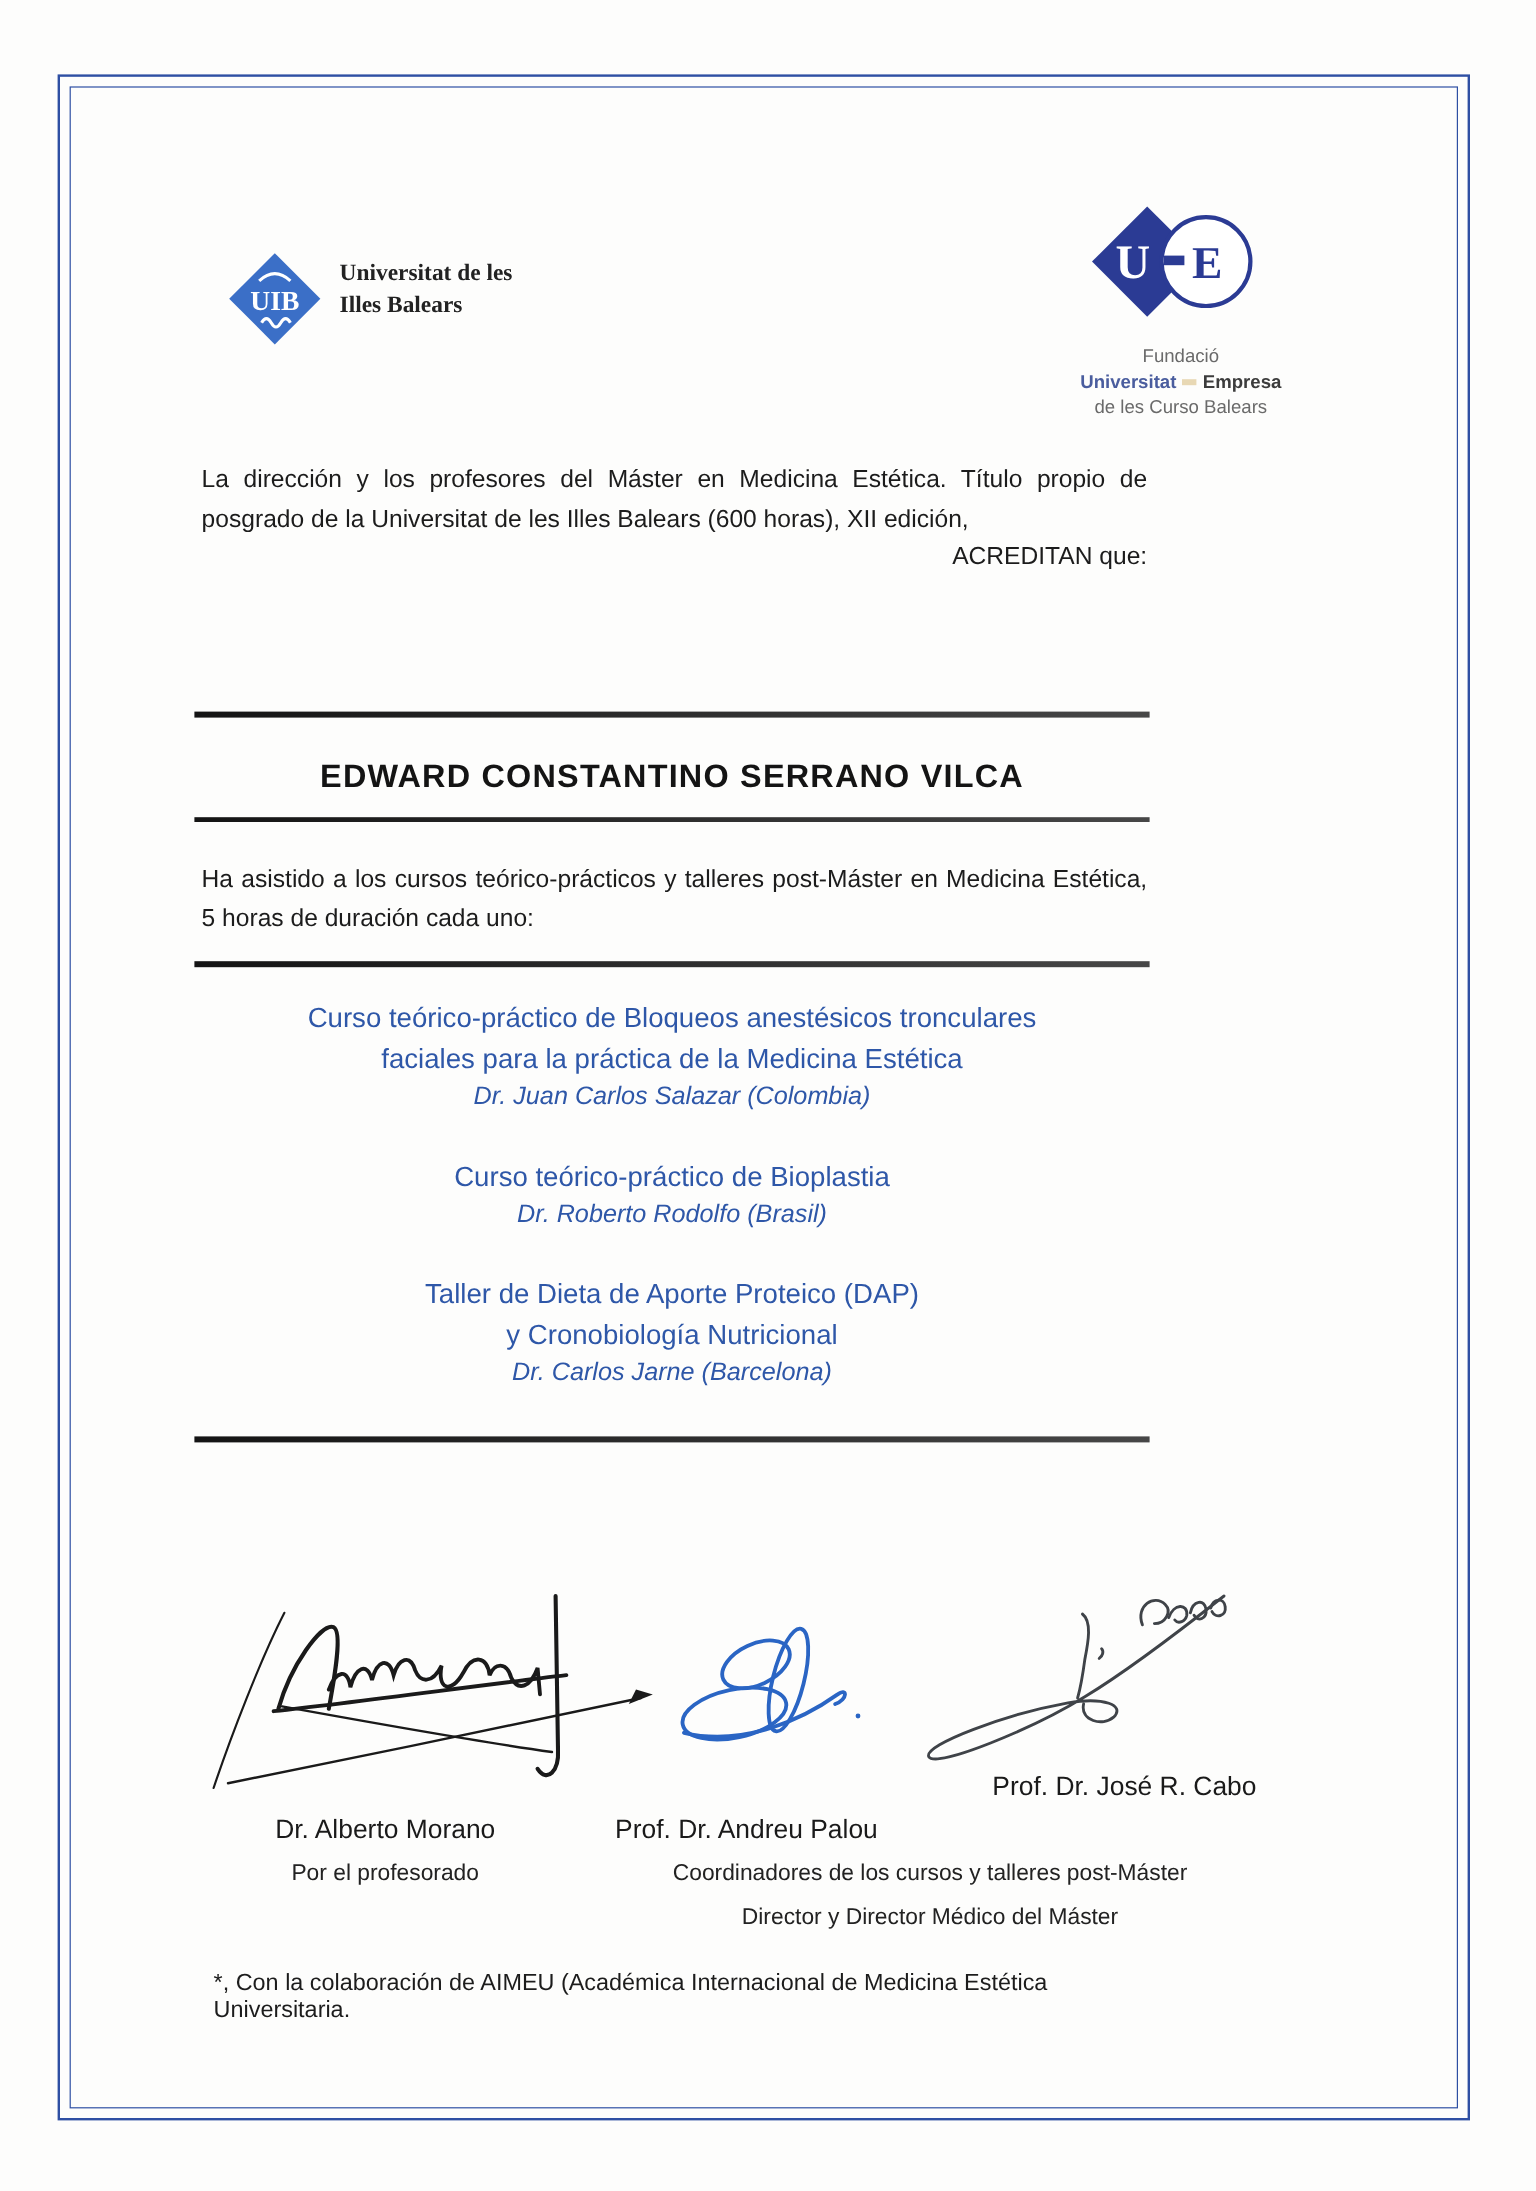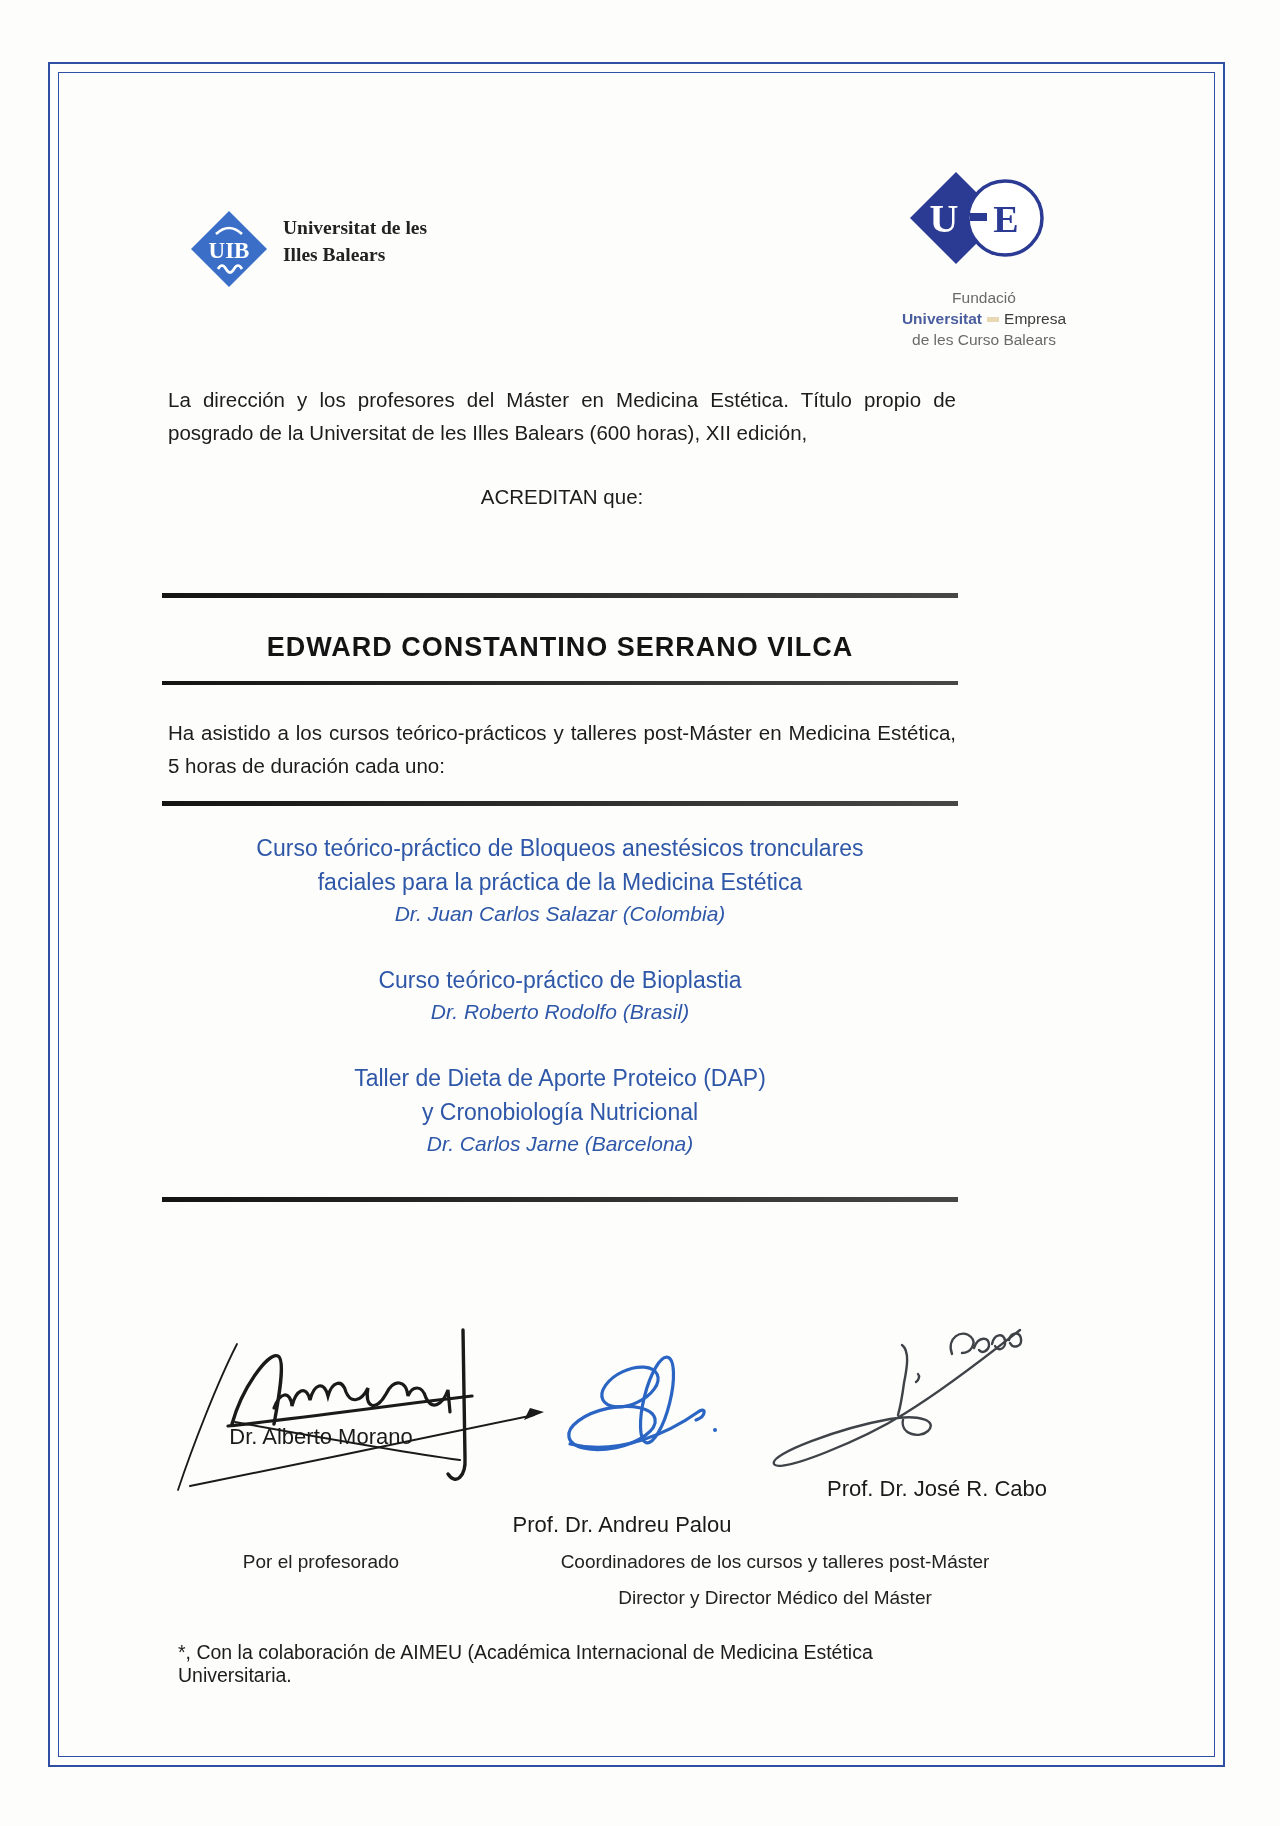--- a/index.html
+++ b/index.html
@@ -13,21 +13,21 @@
   .frame.inner{left:58px;top:72px;width:1155px;height:1683px;border:1.8px solid #2e4fa3;}
 
   .abs{position:absolute;}
 
   .uib-wordmark{left:283px;top:214px;font-family:"Liberation Serif",serif;font-weight:600;
     font-size:19.5px;line-height:27px;color:#222;}
 
   .fue-text{left:898px;top:287px;width:172px;text-align:center;font-size:15.5px;
     line-height:21px;color:#6a6a6a;}
   .fue-text .u{color:#4a5d9e;font-weight:bold;}
-  .fue-text .e{color:#3c3c3c;font-weight:normal;}
+  .fue-text .e{color:#3c3c3c;font-weight:bold;}
   .fue-dash{display:inline-block;width:12px;height:5px;background:#e8d8b4;margin:0 5px;vertical-align:middle;}
 
   .para{left:168px;width:788px;font-size:20.5px;line-height:33px;text-align:justify;color:#1c1c1c;}
   .rule{left:162px;width:796px;height:5px;background:linear-gradient(90deg,#141414,#474747);}
   .rule.thin{height:4px;}
 
   .recipient{left:162px;top:632px;width:796px;text-align:center;font-size:27px;font-weight:bold;
     letter-spacing:1px;color:#141414;}
 
   .courses{left:162px;top:831px;width:796px;text-align:center;color:#2e57a8;}
@@ -68,21 +68,21 @@
     <rect x="72" y="47" width="17" height="8" fill="#2b3b94"></rect>
     <text x="108" y="66" text-anchor="middle" fill="#2b3b94" font-family="Liberation Serif, serif" font-weight="bold" font-size="38">E</text>
   </svg>
   <div class="abs fue-text">
     <div>Fundació</div>
     <div><span class="u">Universitat</span><span class="fue-dash"></span><span class="e">Empresa</span></div>
     <div>de les Curso Balears</div>
   </div>
 
   <div class="abs para" style="top:383px;">La dirección y los profesores del Máster en Medicina Estética. Título propio de posgrado de la Universitat de les Illes Balears (600 horas), XII edición,</div>
-  <div class="abs para" style="top:480px;text-align:center;">ACREDITAN que:</div>
+  <div class="abs para" style="top:447px;text-align:right;">ACREDITAN que:</div>
 
   <div class="abs rule" style="top:593px;"></div>
   <div class="abs recipient">EDWARD CONSTANTINO SERRANO VILCA</div>
   <div class="abs rule thin" style="top:681px;"></div>
 
   <div class="abs para" style="top:716px;">Ha asistido a los cursos teórico-prácticos y talleres post-Máster en Medicina Estética, 5 horas de duración cada uno:</div>
   <div class="abs rule" style="top:801px;"></div>
 
   <div class="abs courses">
     <div class="course">
@@ -133,21 +133,21 @@
       <path d="M150,27 C158,33 155,50 152,65 C150,80 148,90 146,97"></path>
       <path d="M166,56 C168,58 167,62 164,64"></path>
       <path d="M200,36 C194,20 210,10 219,19 C225,25 219,35 210,35"></path>
       <path d="M222,30 C226,18 238,18 237,28 C236,33 230,36 227,32"></path>
       <path d="M240,26 C242,16 252,14 253,23 C254,31 246,34 243,28"></path>
       <path d="M257,22 C259,14 268,13 269,21 C270,29 261,31 258,25"></path>
       <path d="M268,12 C230,42 185,76 152,96 C110,122 28,156 22,146 C17,136 88,110 138,101 C168,96 186,103 176,113 C167,121 148,116 151,102"></path>
     </g>
   </svg>
 
-  <div class="sig-name" style="left:161px;top:1424px;">Dr. Alberto Morano</div>
+  <div class="sig-name" style="left:161px;top:1512px;">Dr. Alberto Morano</div>
   <div class="sig-name" style="left:462px;top:1512px;">Prof. Dr. Andreu Palou</div>
   <div class="sig-name" style="left:777px;top:1476px;">Prof. Dr. José R. Cabo</div>
 
   <div class="sig-role" style="left:171px;top:1551px;width:300px;">Por el profesorado</div>
   <div class="sig-role" style="left:475px;top:1551px;width:600px;">Coordinadores de los cursos y talleres post-Máster</div>
   <div class="sig-role" style="left:475px;top:1587px;width:600px;">Director y Director Médico del Máster</div>
 
   <div class="abs footnote">*, Con la colaboración de AIMEU (Académica Internacional de Medicina Estética Universitaria.</div>
 
 </div>

